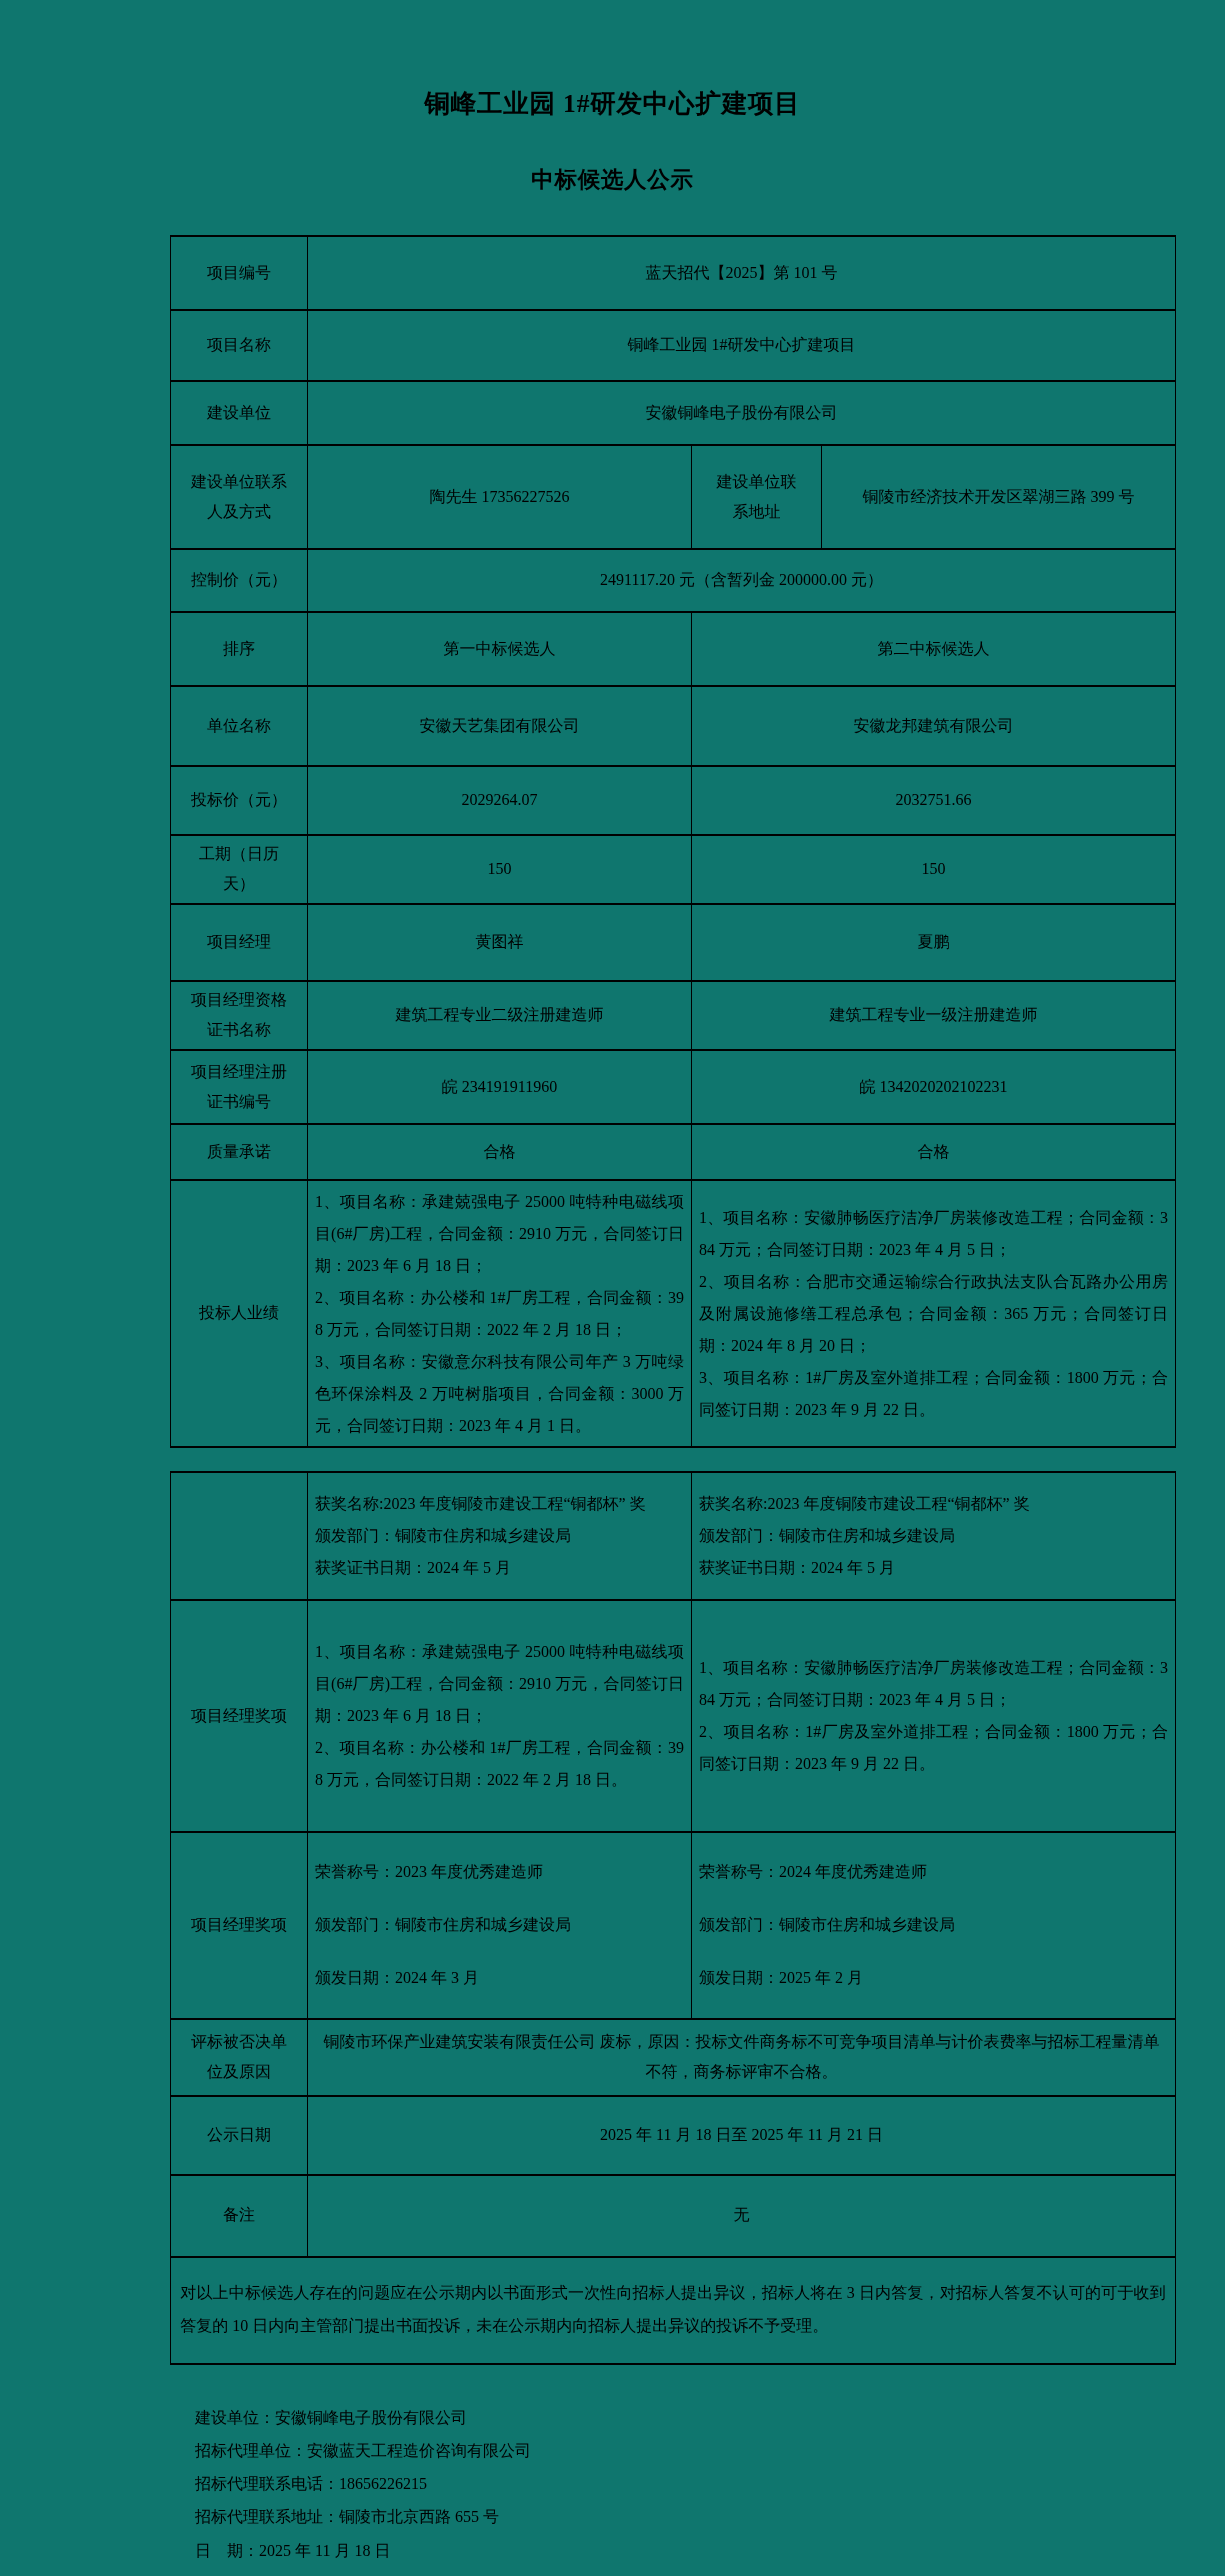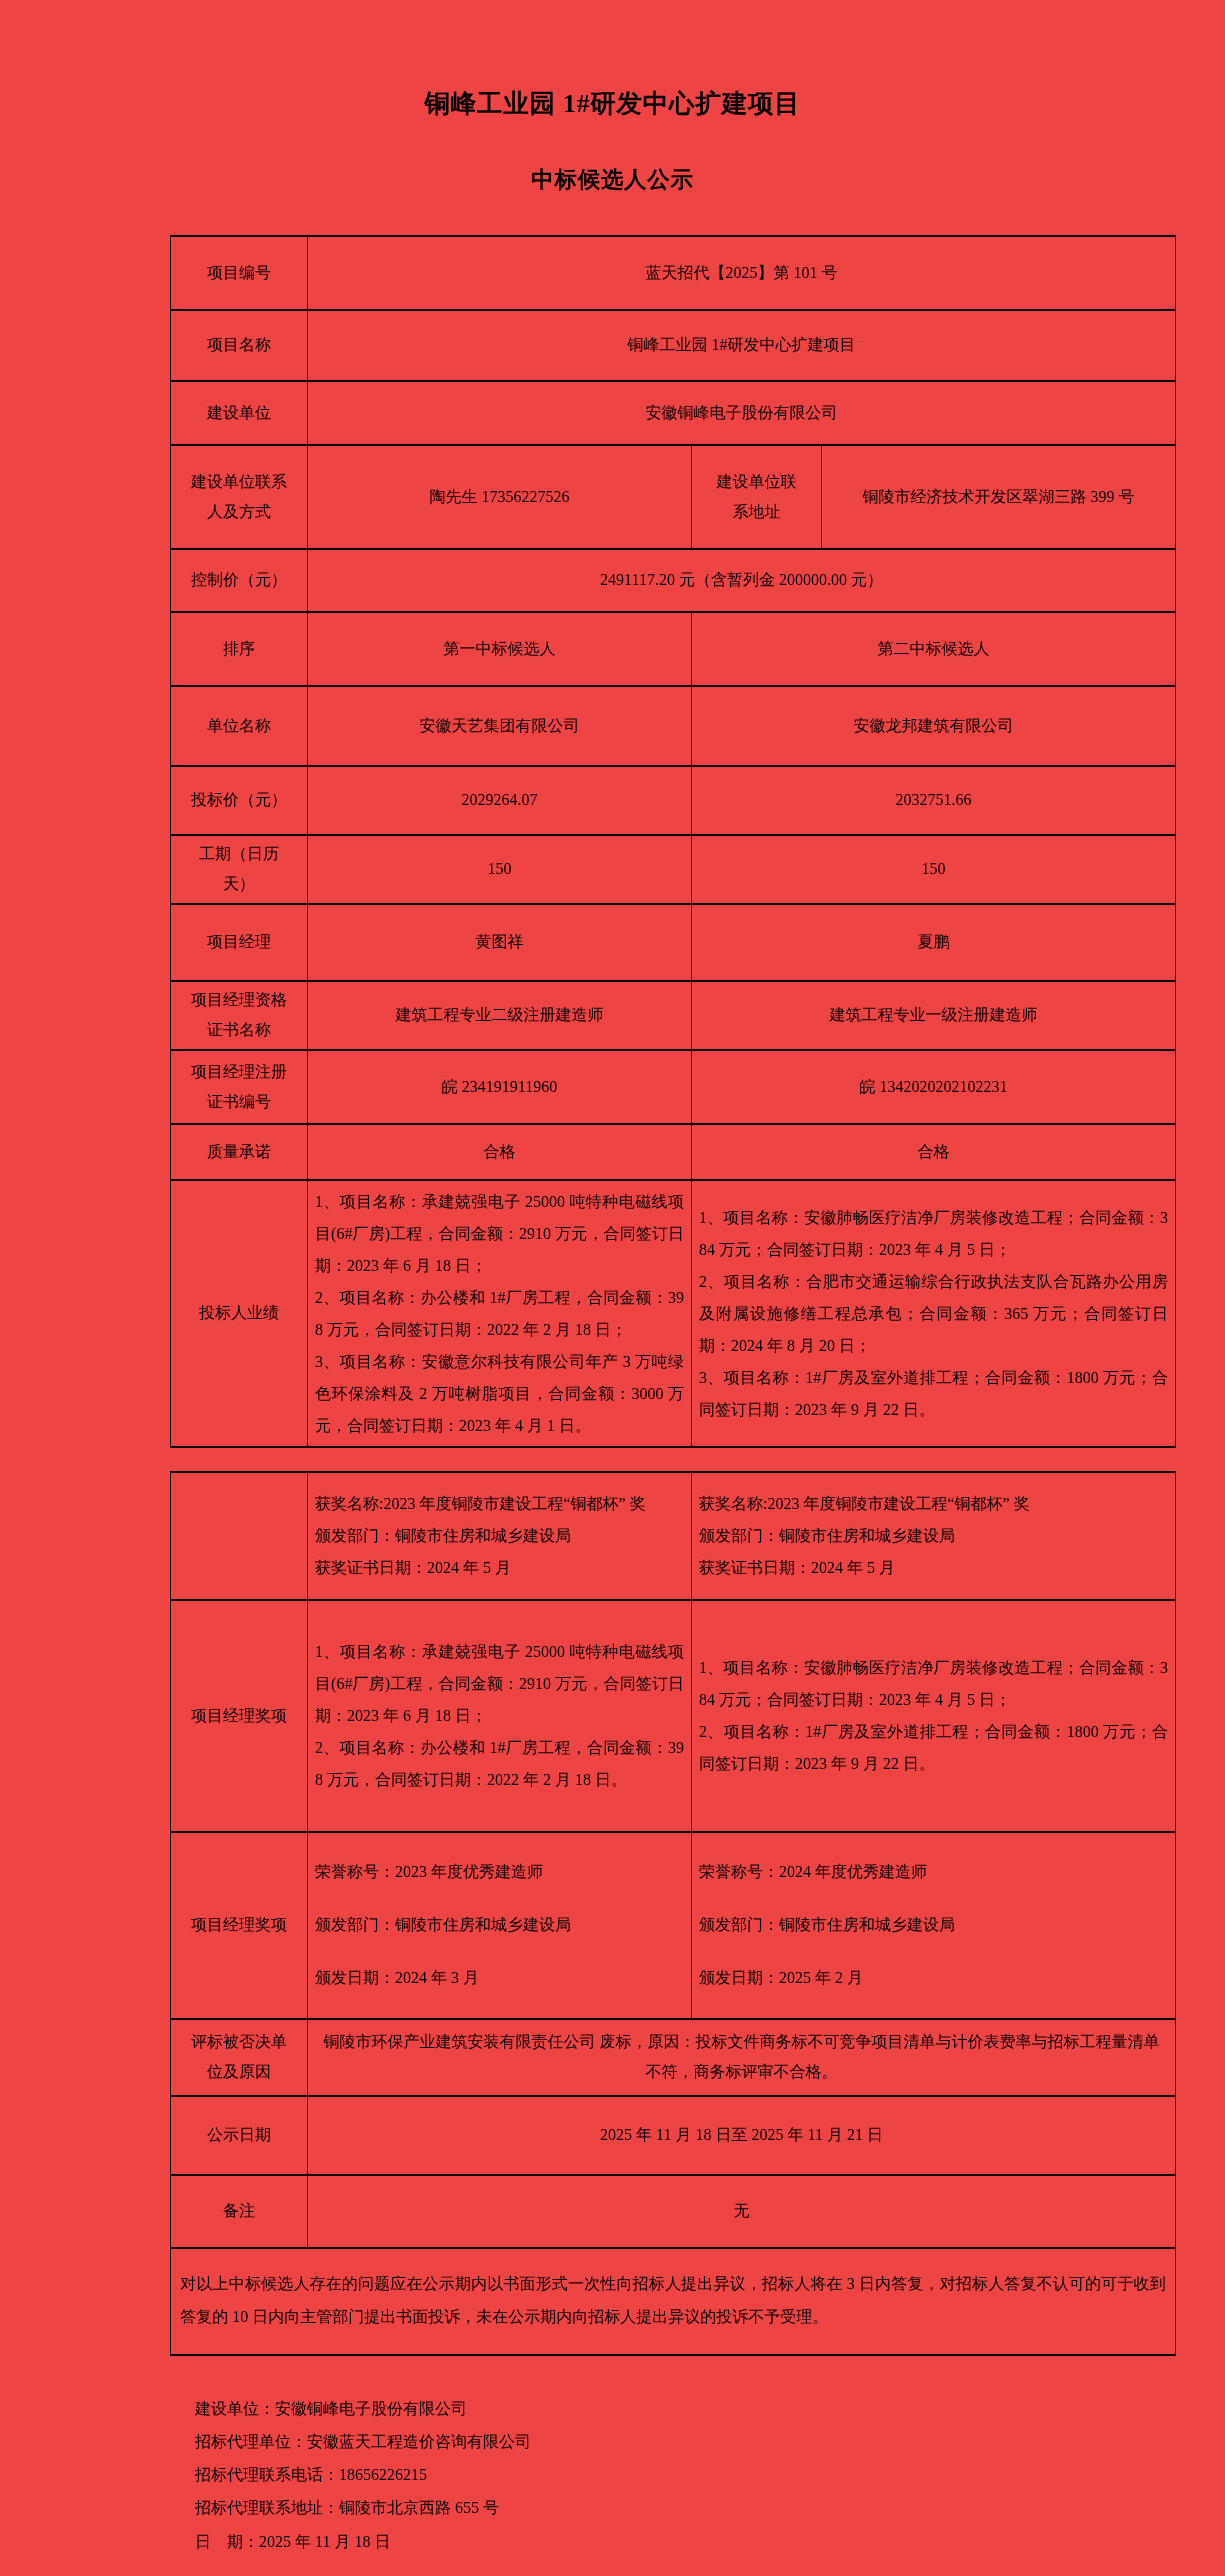--- a/index.html
+++ b/index.html
@@ -1,19 +1,19 @@
 <!DOCTYPE html>
 <html lang="zh" style="font-size:12.4px"><head>
 <meta charset="utf-8">
 <style>
   html,body{margin:0;padding:0;background:#ffffff;}
   .page{
     width:1225px;
     min-height:2576px;
-    background:#ef4444;
+    background:#0f766e;
     color:#000000;
     font-family:"Liberation Serif","DejaVu Serif",serif;
     box-sizing:border-box;
     padding-top:86px;
   }
   .title{
     text-align:center;
     font-size:25.5px;
     font-weight:bold;
     letter-spacing:0.8px;
@@ -215,21 +215,21 @@
 颁发日期：2025 年 2 月</td>
       </tr>
       <tr style="height:77px">
         <td class="lab">评标被否决单位及原因</td>
         <td class="ctr" colspan="3">铜陵市环保产业建筑安装有限责任公司 废标，原因：投标文件商务标不可竞争项目清单与计价表费率与招标工程量清单不符，商务标评审不合格。</td>
       </tr>
       <tr style="height:79px">
         <td class="lab">公示日期</td>
         <td class="ctr" colspan="3">2025 年 11 月 18 日至 2025 年 11 月 21 日</td>
       </tr>
-      <tr style="height:73px">
+      <tr style="height:82px">
         <td class="lab">备注</td>
         <td class="ctr" colspan="3">无</td>
       </tr>
       <tr style="height:107px">
         <td class="notice-cell" colspan="4">对以上中标候选人存在的问题应在公示期内以书面形式一次性向招标人提出异议，招标人将在 3 日内答复，对招标人答复不认可的可于收到答复的 10 日内向主管部门提出书面投诉，未在公示期内向招标人提出异议的投诉不予受理。</td>
       </tr>
     </tbody>
   </table>
 
   <div class="footer">

